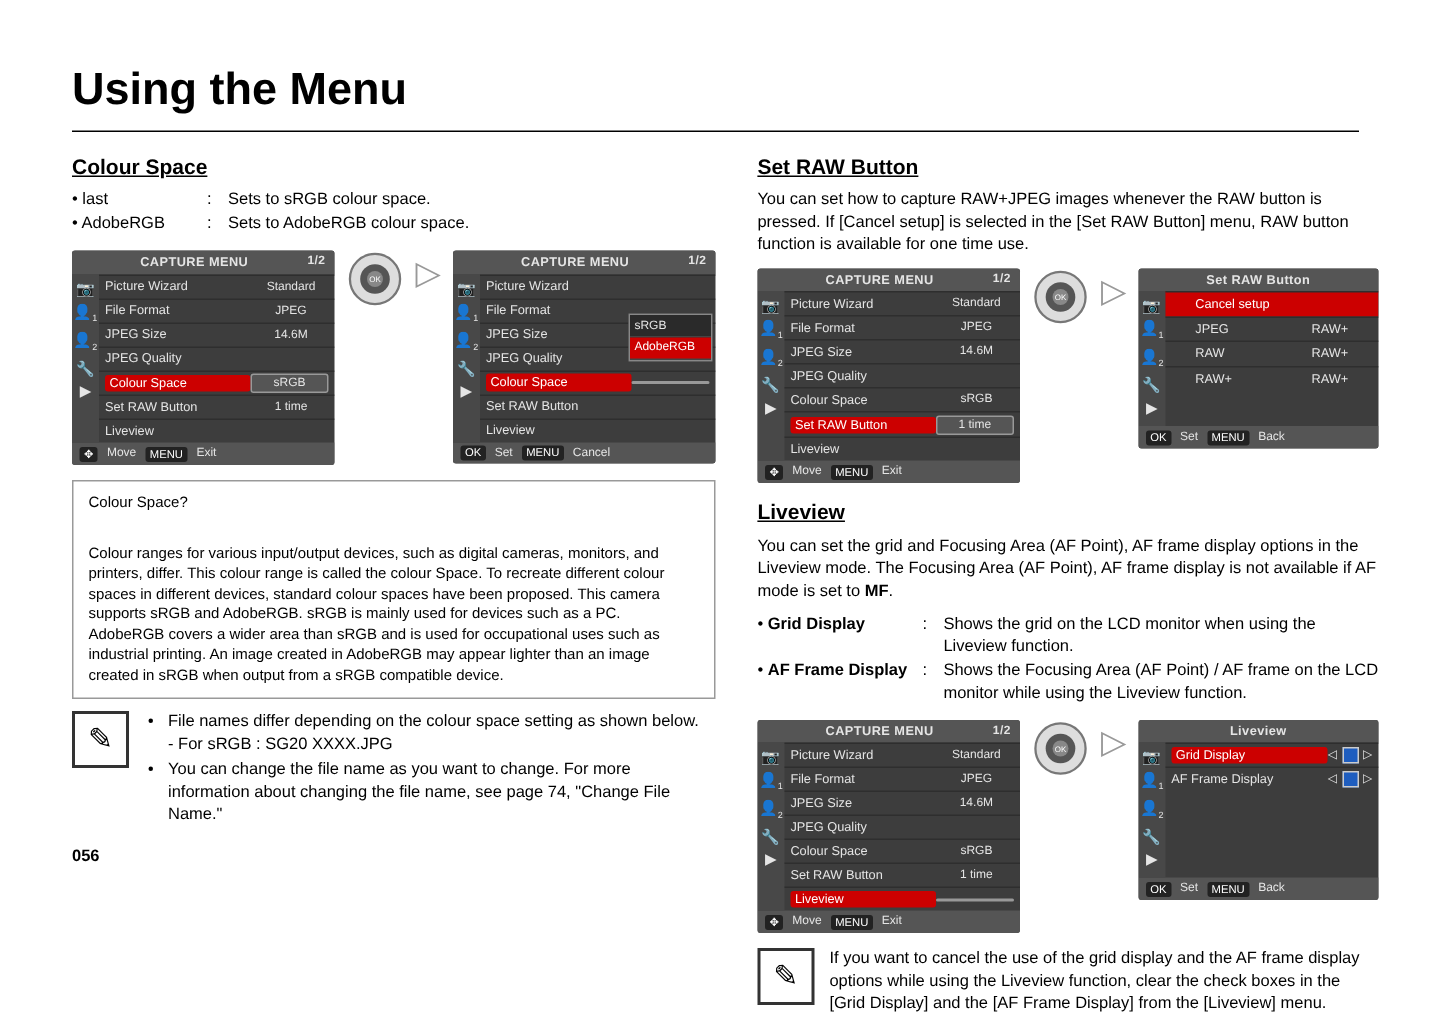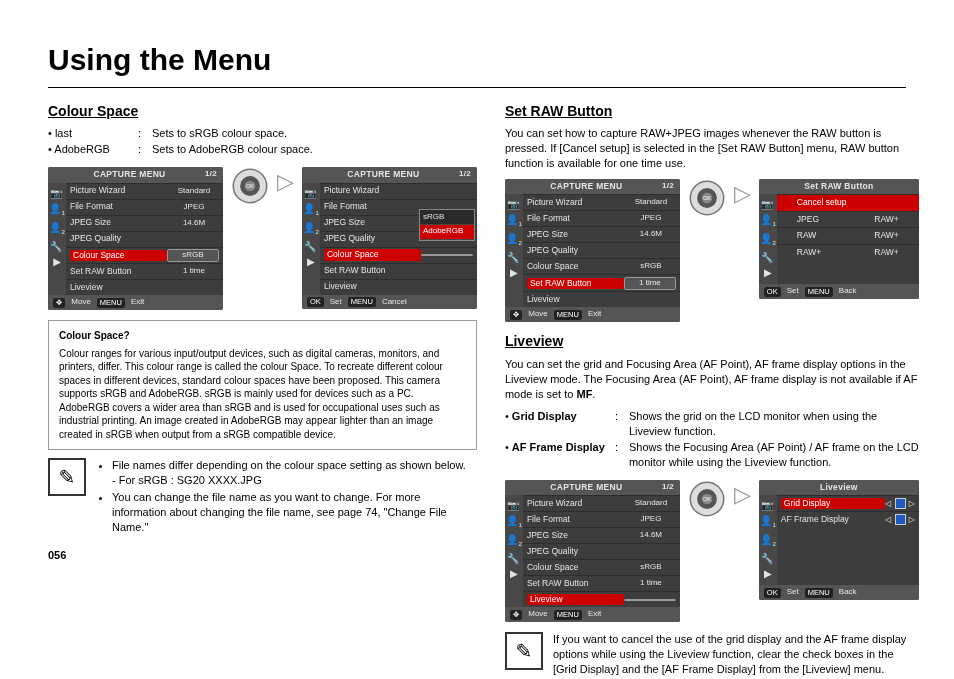--- a/index.html
+++ b/index.html
@@ -149,22 +149,22 @@
   }
 
   .info-box {
     border: 1px solid #999;
     padding: 8px 10px;
     margin: 8px 0;
     font-size: 10px;
     line-height: 1.35;
   }
   .info-box .box-title {
-    font-weight: bold;
-    margin-bottom: 4px;
+    font-weight: normal;
+    margin-bottom: 20px;
   }
 
   .note-row {
     display: flex;
     gap: 10px;
     margin: 8px 0;
   }
   .note-icon {
     width: 34px;
     height: 34px;

